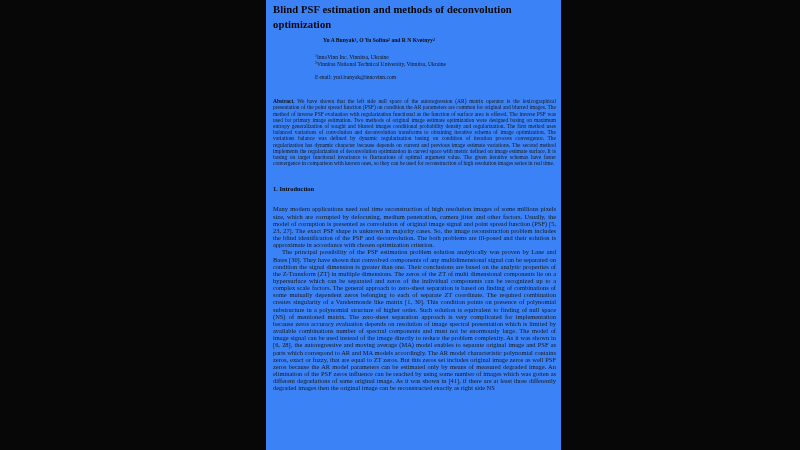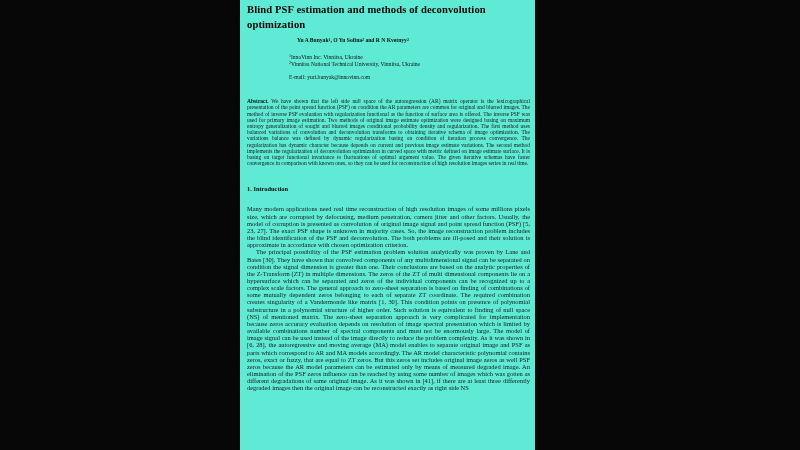--- a/index.html
+++ b/index.html
@@ -14,25 +14,25 @@
 
   .viewer-backdrop {
     position: absolute;
     left: 0; top: 0;
     width: 800px; height: 450px;
     background: #070707;
   }
 
   .paper-page {
     position: absolute;
-    left: 240px;
+    left: 266px;
     top: 0;
     width: 295px;
     height: 450px;
-    background: #5eead4;
+    background: #3b82f6;
     overflow: hidden;
   }
 
   .page-content {
     position: absolute;
     left: 7px;
     right: 5px;
     top: 0;
     color: #1b1b1b;
   }

